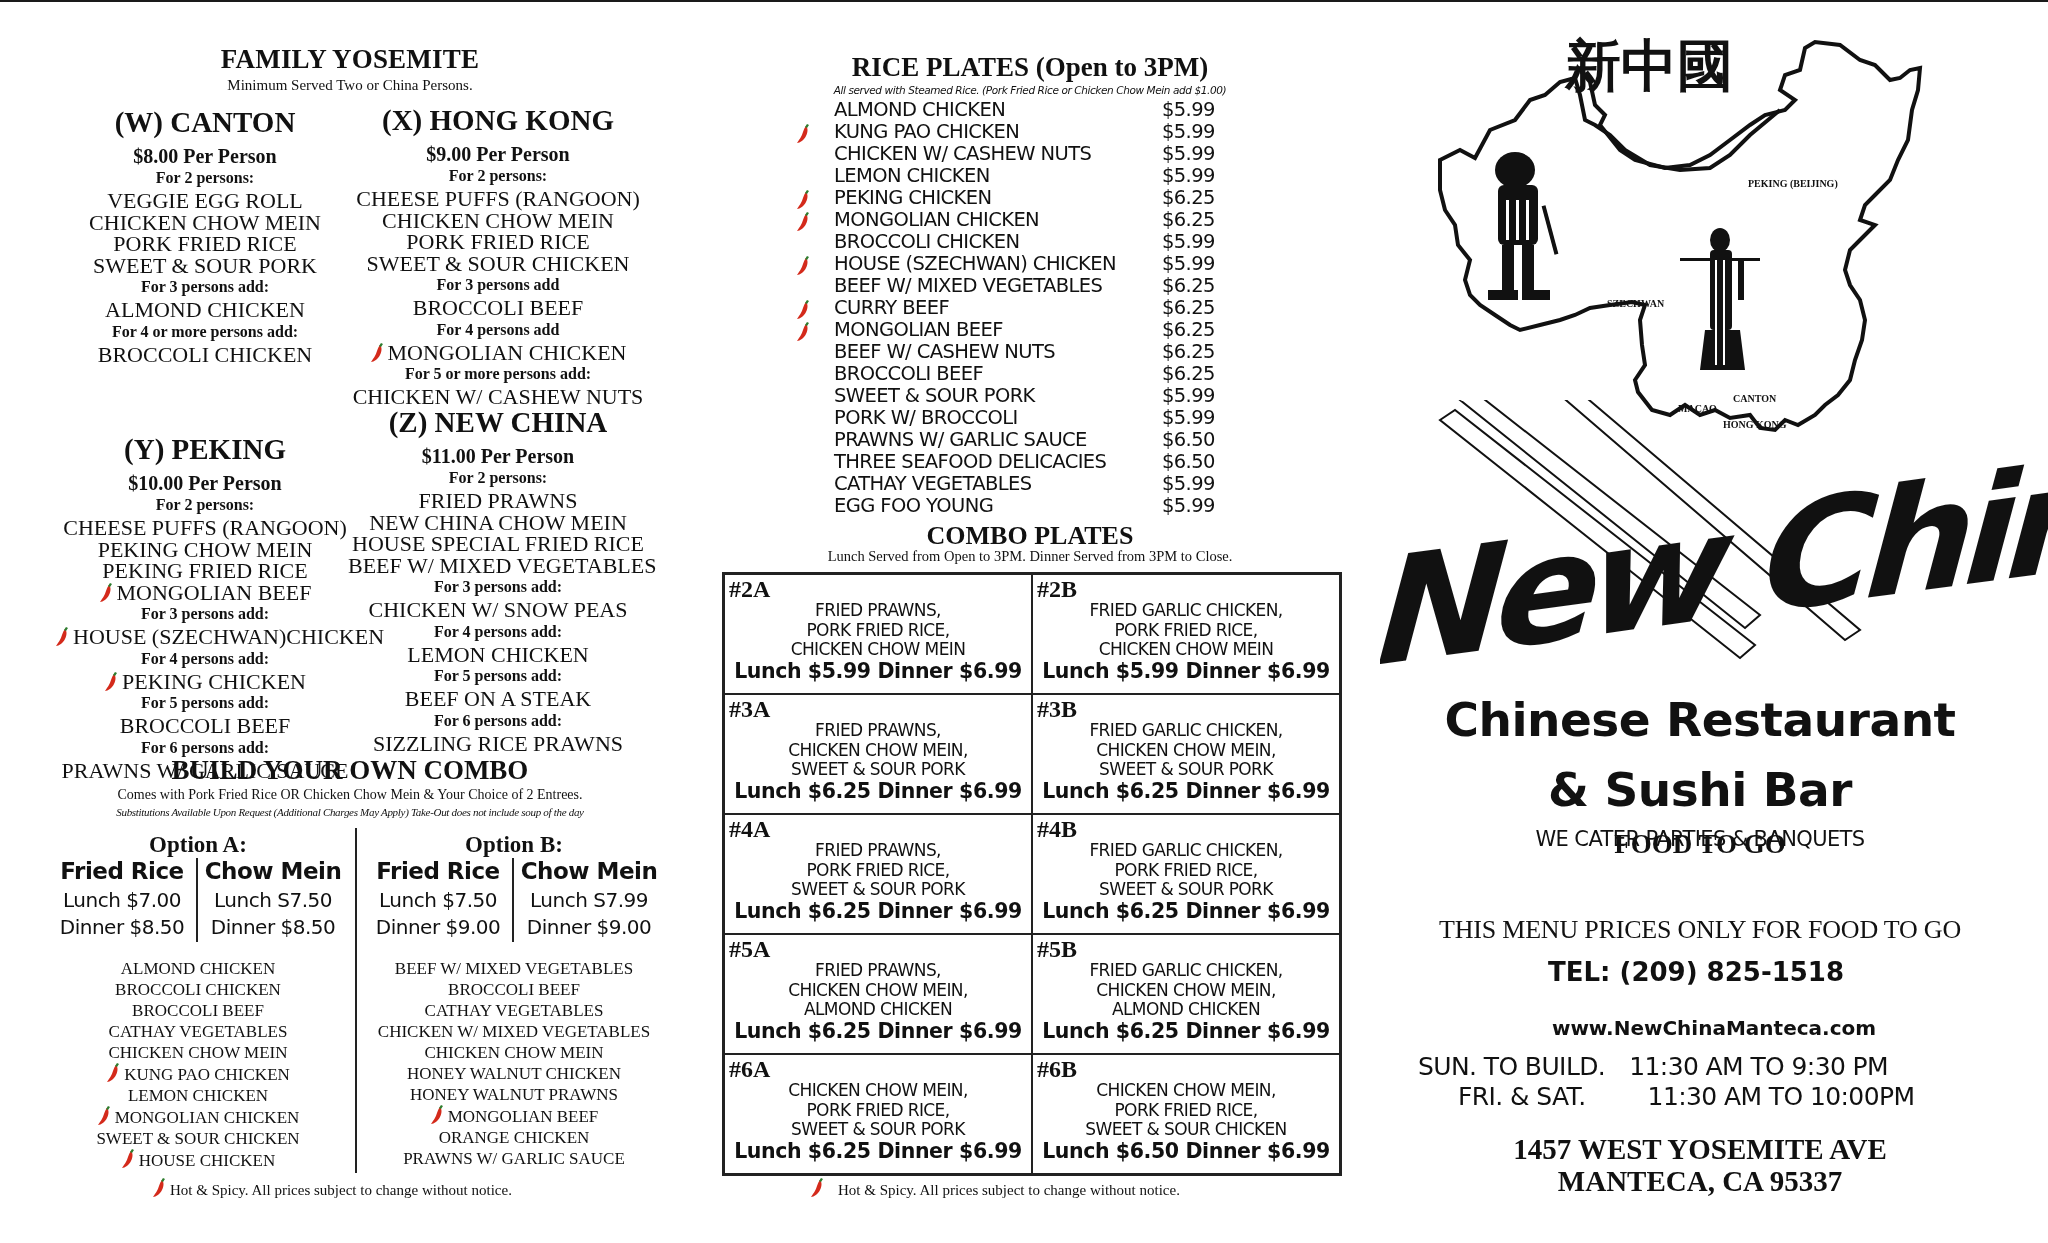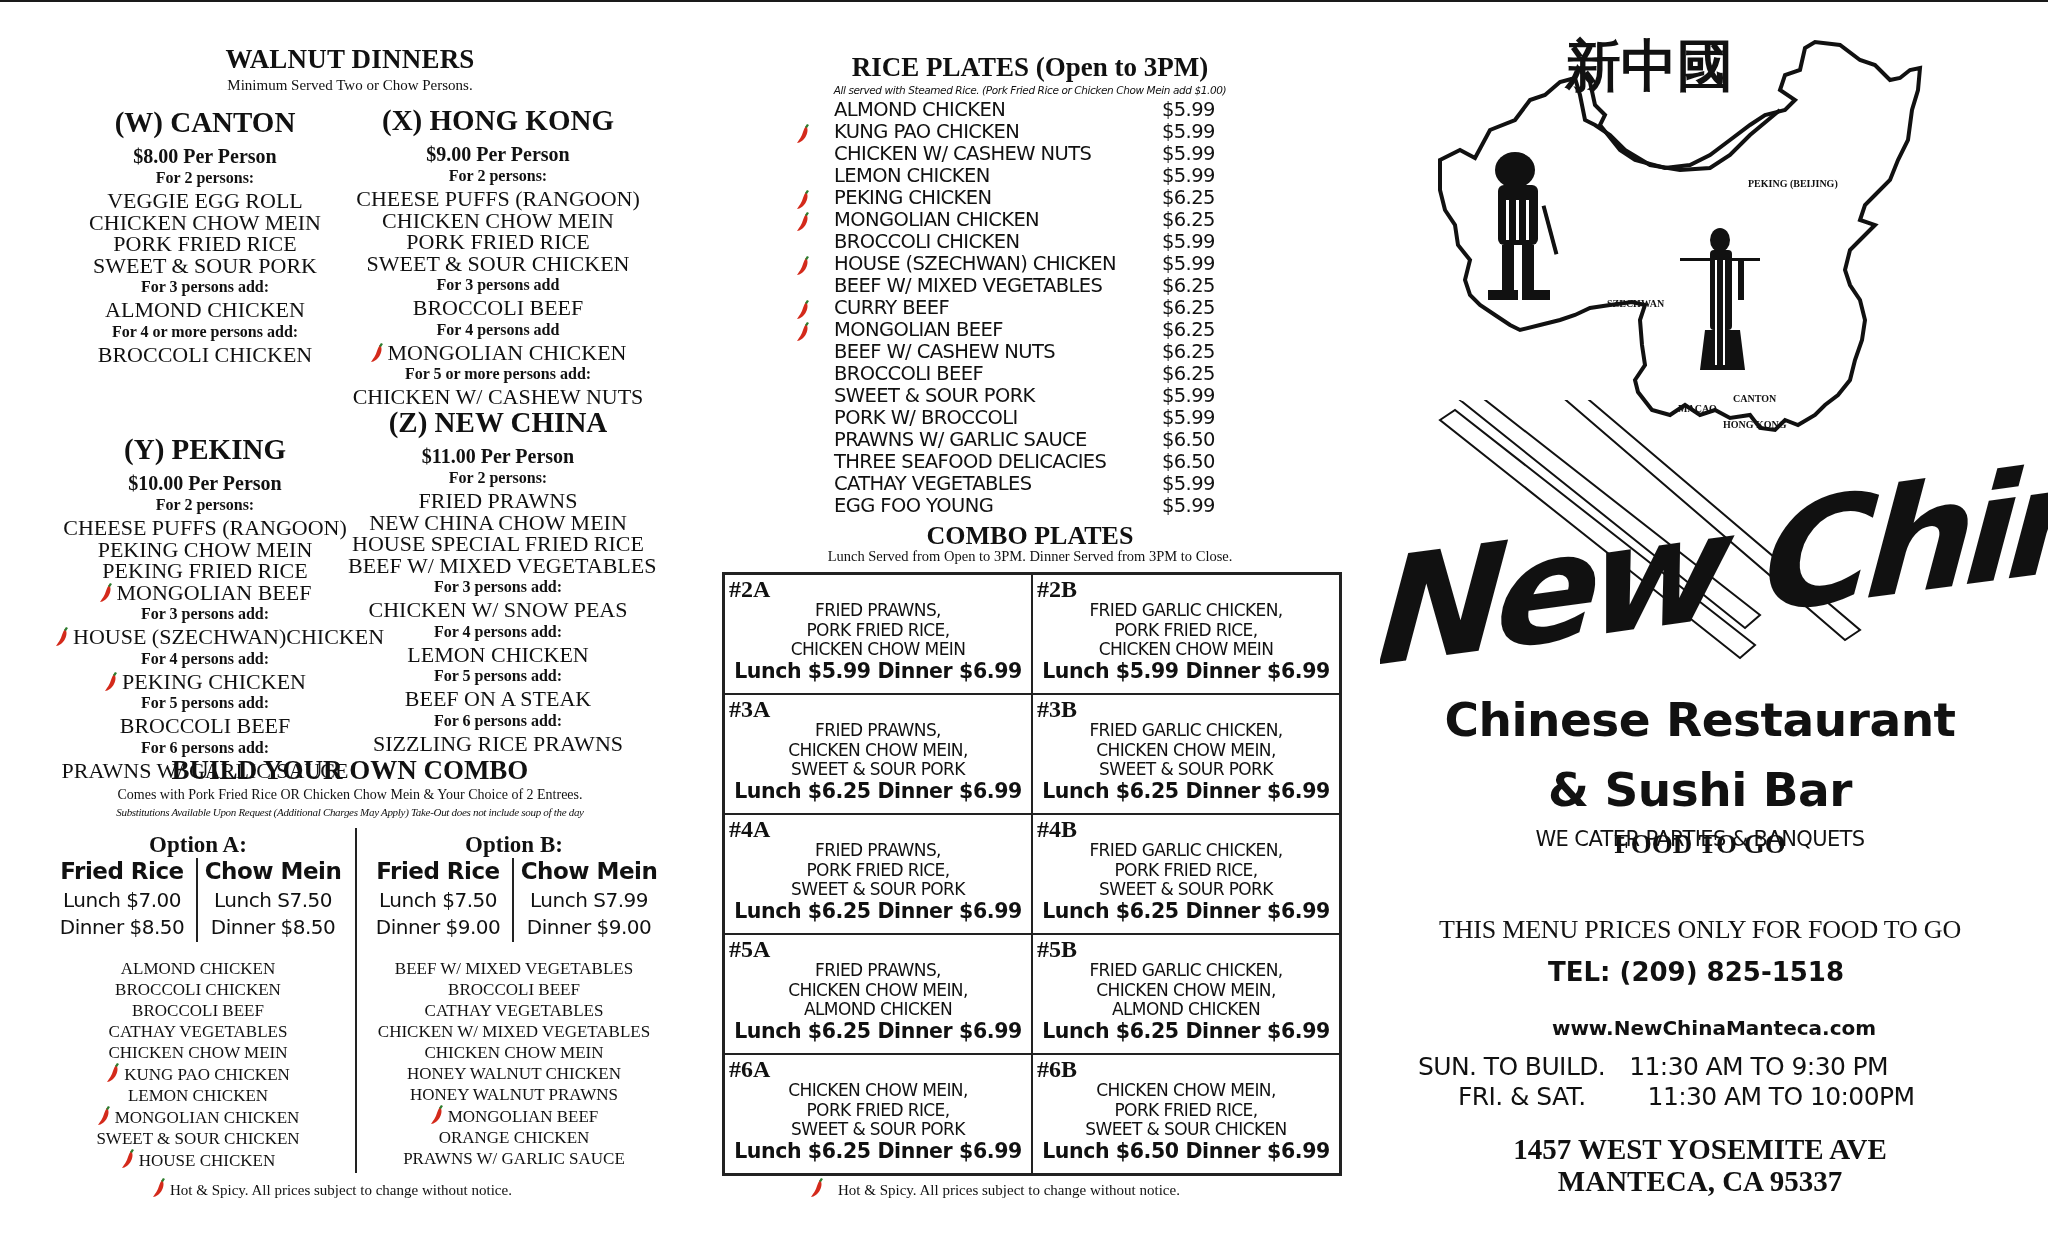--- a/index.html
+++ b/index.html
@@ -70,22 +70,22 @@
   .rt-hours { left: 1418px; top: 1052px; width: 620px; font-family: "DejaVu Sans", sans-serif; font-size: 25px; line-height: 30px; letter-spacing: -0.6px; }
   .rt-hours .row { white-space: pre; }
   .rt-addr { left: 1390px; top: 1133px; width: 620px; font-size: 29px; font-weight: bold; line-height: 32px; }
 </style>
 </head>
 <body>
 
 <div class="topline"></div>
 
 <section>
-  <div class="abs fd-title center">WALNUT DINNERS</div>
-  <div class="abs fd-sub center">Minimum Served Two or Chow Persons.</div>
+  <div class="abs fd-title center">FAMILY YOSEMITE</div>
+  <div class="abs fd-sub center">Minimum Served Two or China Persons.</div>
 
   <div class="abs fd-block" style="left:55px; top:108px;">
       <div class="name">(W) CANTON</div>
       <div class="price">$8.00 Per Person</div>
       <div class="for">For 2 persons:</div>
       <div class="item"><span>VEGGIE EGG ROLL</span></div>
       <div class="item"><span>CHICKEN CHOW MEIN</span></div>
       <div class="item"><span>PORK FRIED RICE</span></div>
       <div class="item"><span>SWEET &amp; SOUR PORK</span></div>
       <div class="gap"></div>

